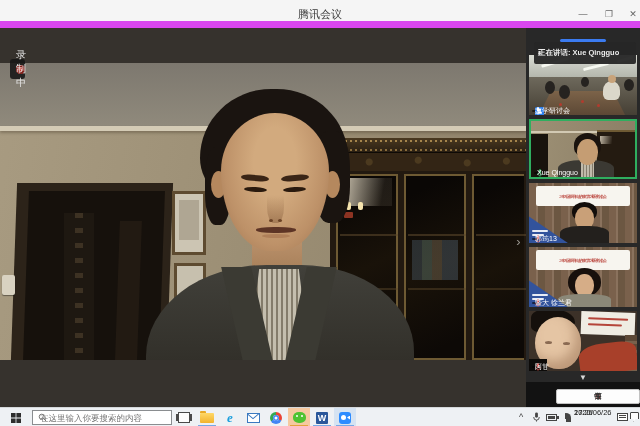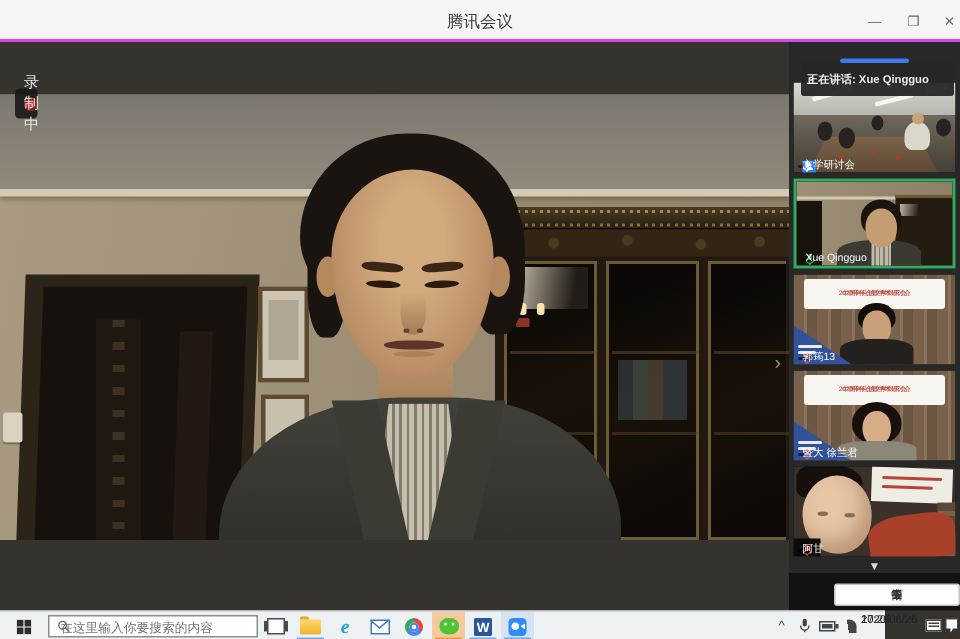--- a/index.html
+++ b/index.html
@@ -1,21 +1,21 @@
 <!DOCTYPE html>
 <html><head>
 <meta charset="utf-8">
 <style>
   html,body{margin:0;padding:0;background:#000;}
   #screen{position:relative;width:640px;height:426px;overflow:hidden;
     font-family:"Liberation Sans","DejaVu Sans",sans-serif;background:#36322d;}
   #screen *{position:absolute;box-sizing:border-box;}
 
   
-  .titlebar{left:0;top:0;width:640px;height:28px;background:#f5f5f5;border-bottom:2px solid #d946ef;}
+  .titlebar{left:0;top:0;width:640px;height:28px;background:#f5f5f5;border-bottom:7px solid #d946ef;}
   .title{left:0;right:0;top:7px;text-align:center;font-size:11px;color:#3a3a3a;}
   .winbtn{top:6px;width:22px;height:16px;text-align:center;font-size:9px;color:#666;line-height:16px;cursor:default;}
   .btn-min{left:572px;} .btn-max{left:598px;} .btn-close{left:622px;}
 
   
   .main-area{left:0;top:28px;width:526px;height:379px;background:#36322d;overflow:hidden;}
   .scene{left:0;top:35px;width:526px;height:297px;overflow:hidden;
     background:linear-gradient(100deg,#a89b81 0%,#9a8d73 55%,#8e816a 100%);}
   .ceiling{left:0;top:0;width:526px;height:64px;background:linear-gradient(180deg,#7d786f,#908a7c);}
   .molding{left:0;top:63px;width:526px;height:5px;background:#d4cbb5;box-shadow:0 2px 3px rgba(60,50,35,.35);}
@@ -184,21 +184,21 @@
   .more-arrow{left:50px;top:345px;width:14px;height:10px;color:#d8d8d8;font-size:8px;text-align:center;line-height:10px;}
   .side-bottom{left:0;top:354px;width:114px;height:25px;background:#121212;}
 
   
   .ime-bar{left:556px;top:389px;width:84px;height:15px;background:#fdfdfd;border:1px solid #c2c2c2;
     border-radius:2px;display:flex;align-items:center;justify-content:space-around;padding:0 2px;z-index:12;}
   .ime-bar span{position:static;font-size:8px;color:#333;line-height:1;}
   .ime-bar .ime-logo{color:#d0342a;font-weight:bold;}
 
   
-  .taskbar{left:0;top:407px;width:590px;height:19px;background:#eef1f4;border-top:1px solid #d5d8da;}
+  .taskbar{left:0;top:407px;width:640px;height:19px;background:#eef1f4;border-top:1px solid #d5d8da;}
   .start{left:6px;top:4px;width:20px;height:12px;display:flex;align-items:center;justify-content:center;}
   .start .sq{position:static;width:10px;height:10px;
     background:conic-gradient(#2d2d2d 0 100%);
     clip-path:polygon(0 0,46% 0,46% 46%,0 46%,0 54%,46% 54%,46% 100%,0 100%,0 0,100% 0,100% 100%,54% 100%,54% 54%,100% 54%,100% 46%,54% 46%,54% 0);}
   .searchbox{left:32px;top:2px;width:140px;height:15px;background:#fff;border:1px solid #8a8d90;
     display:flex;align-items:center;gap:4px;padding:0 5px;}
   .searchbox svg{position:static;flex:none;}
   .searchbox input{position:static;border:none;outline:none;width:118px;font-size:8.5px;color:#555;
     font-family:"Liberation Sans","DejaVu Sans",sans-serif;background:transparent;}
   .tv-icon{left:178px;top:4px;width:12px;height:11px;border:1px solid #4a4a4a;background:#fdfdfd;}

